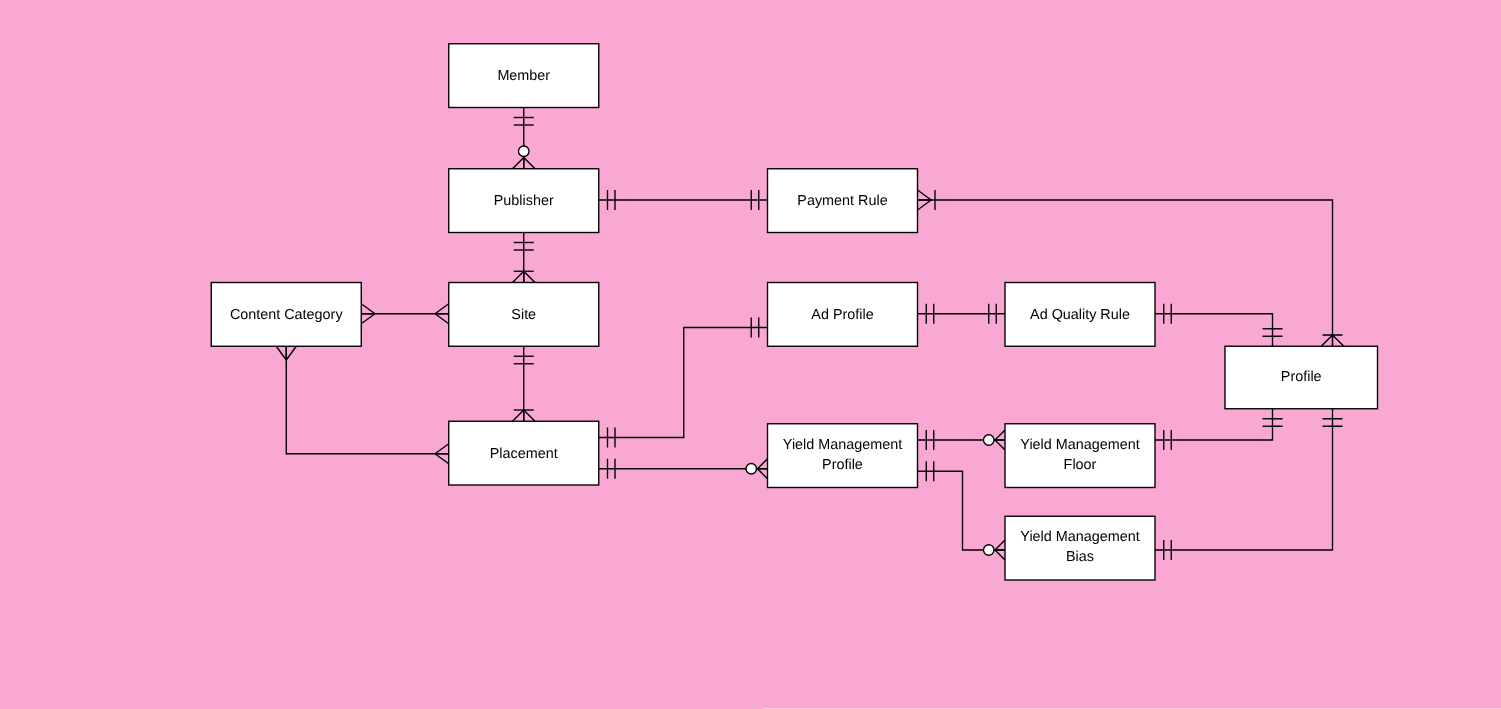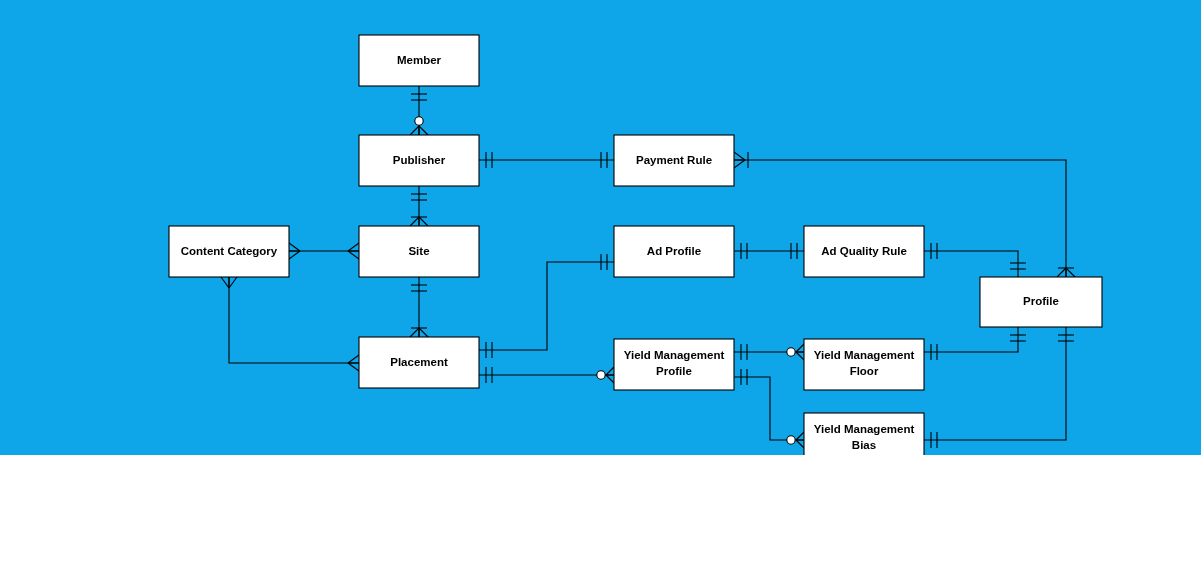--- a/index.html
+++ b/index.html
@@ -7,24 +7,23 @@
     margin: 0;
     padding: 0;
     background: #ffffff;
   }
   body {
     font-family: "Liberation Sans", sans-serif;
   }
   #diagram-canvas {
     position: relative;
     width: 1201px;
-    height: 455px;
-    background: #0ea5e9;
+    height: 567px;
+    background: #f9a8d4;
     overflow: hidden;
-    font-weight: bold;
   }
   svg.er-svg {
     position: absolute;
     top: 0;
     left: 0;
     width: 1201px;
     height: 567px;
     display: block;
   }
   .entity-rect {

